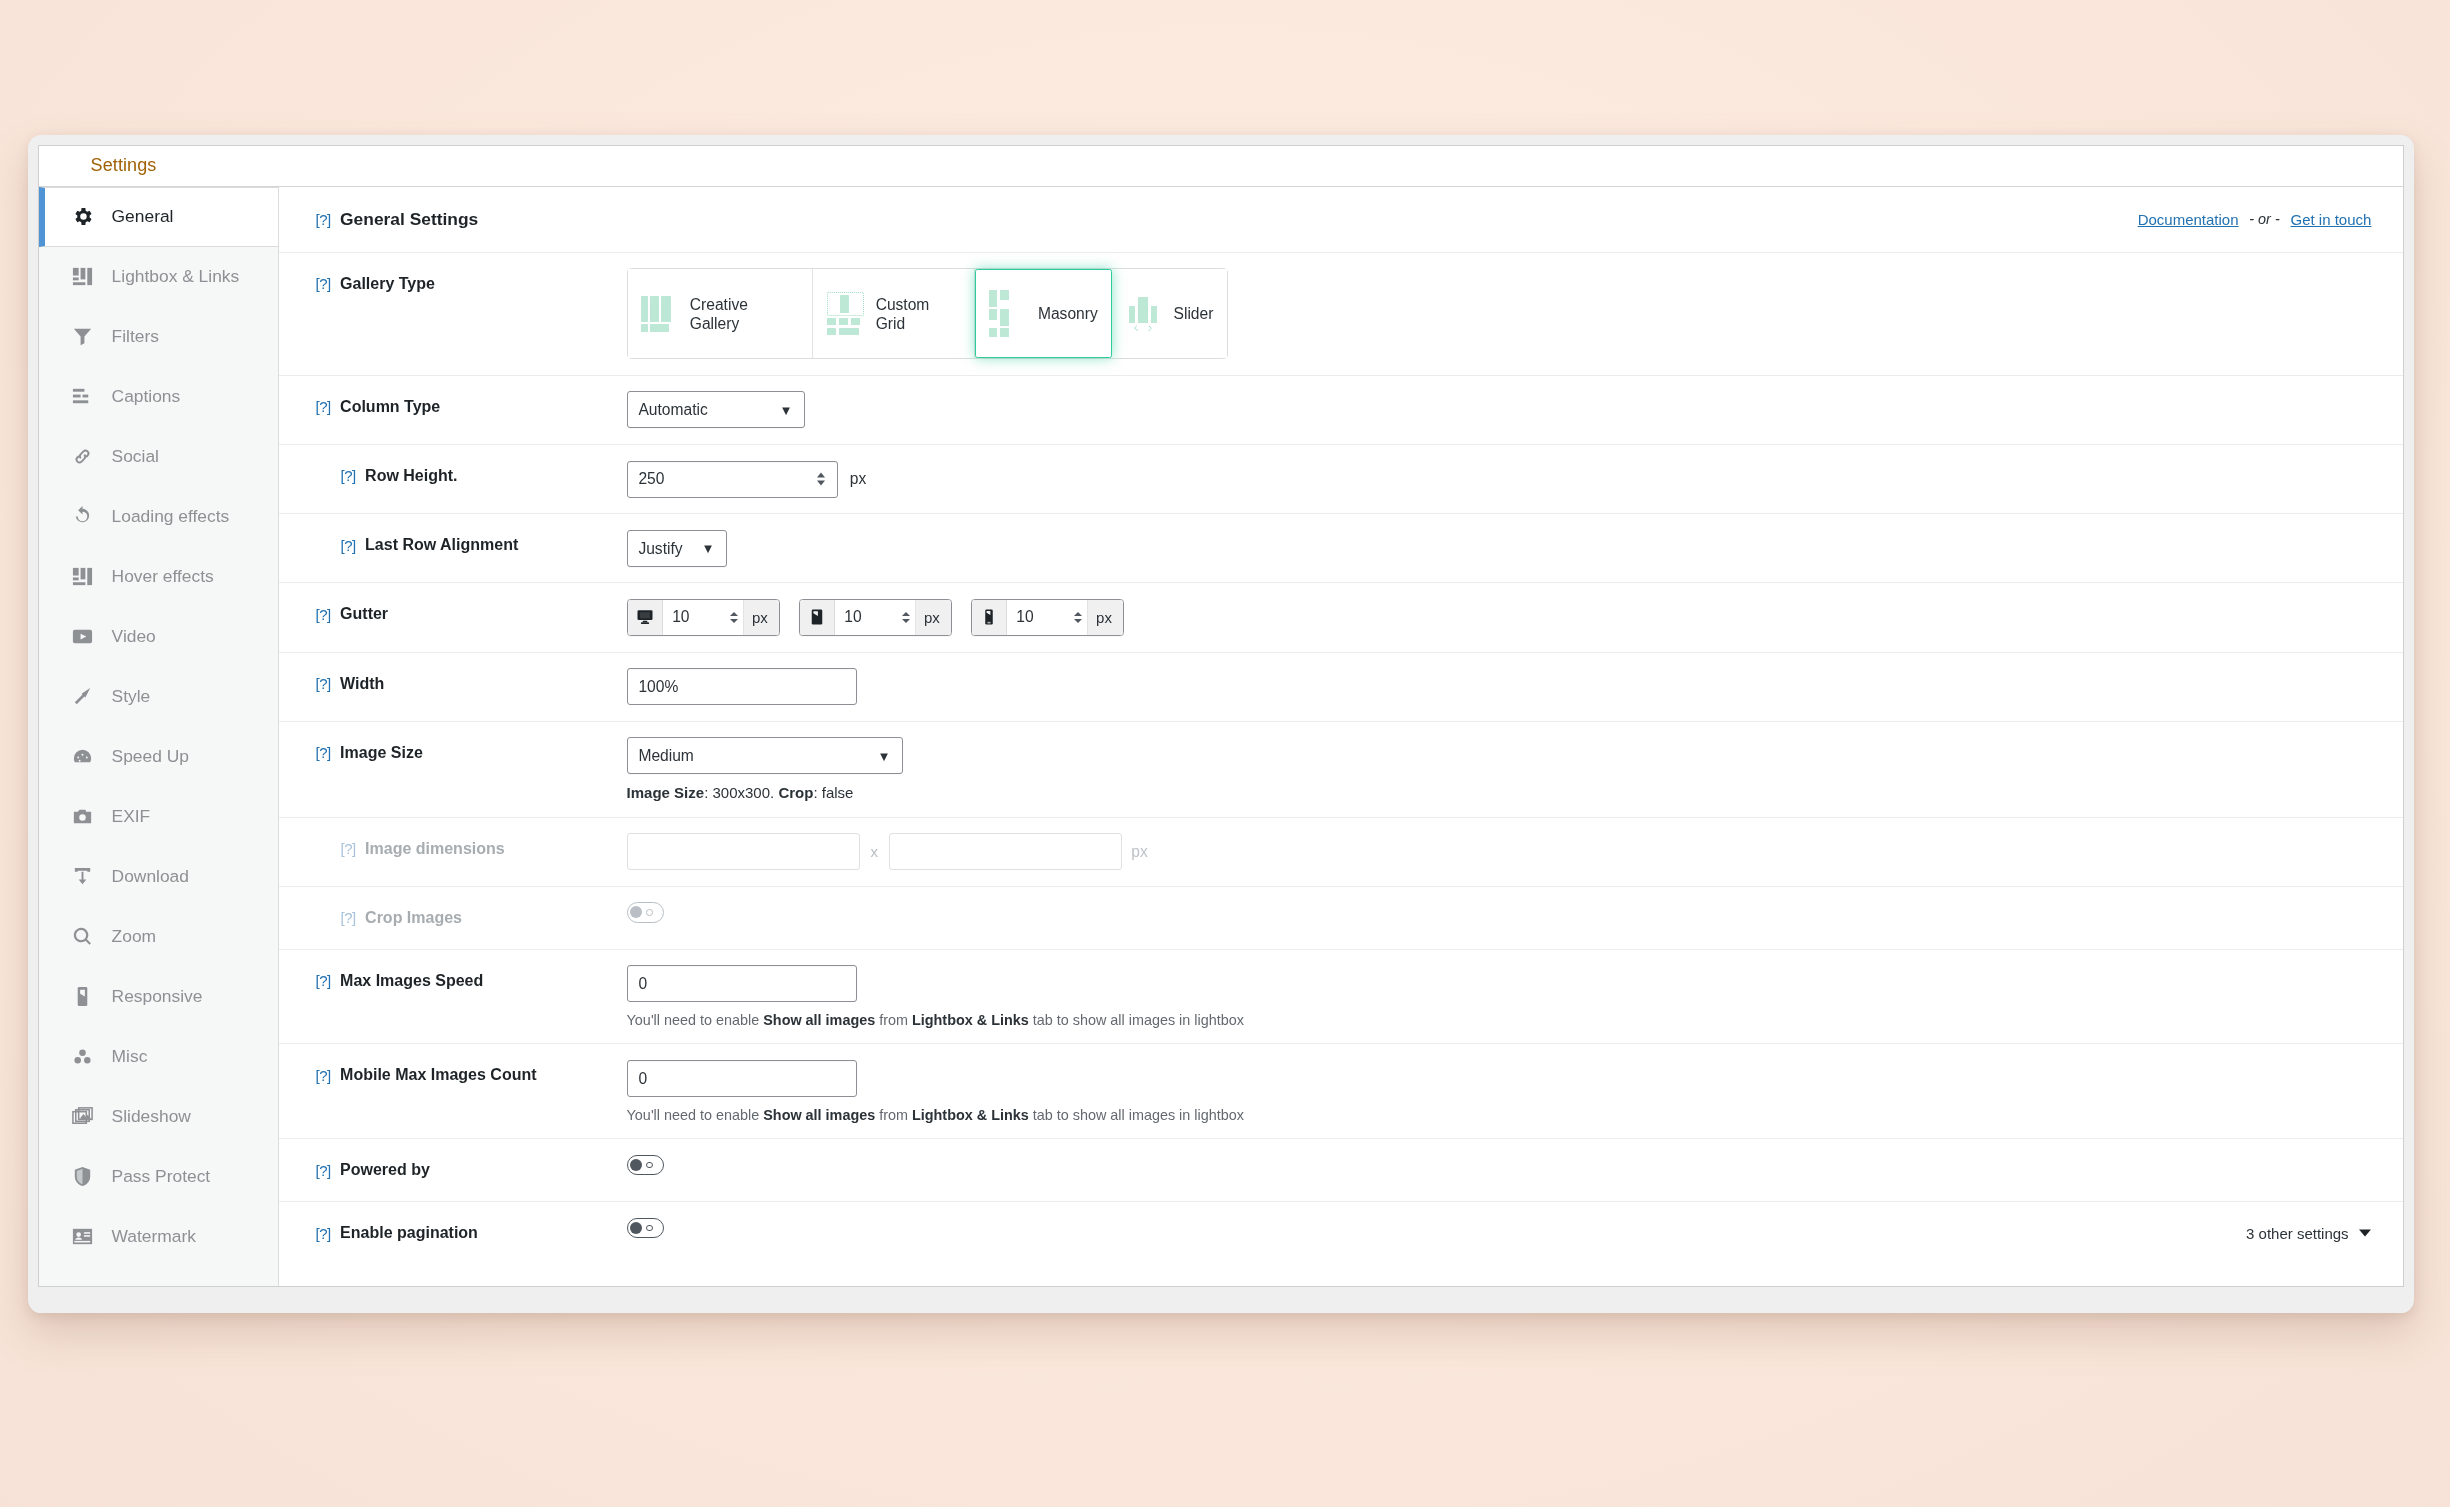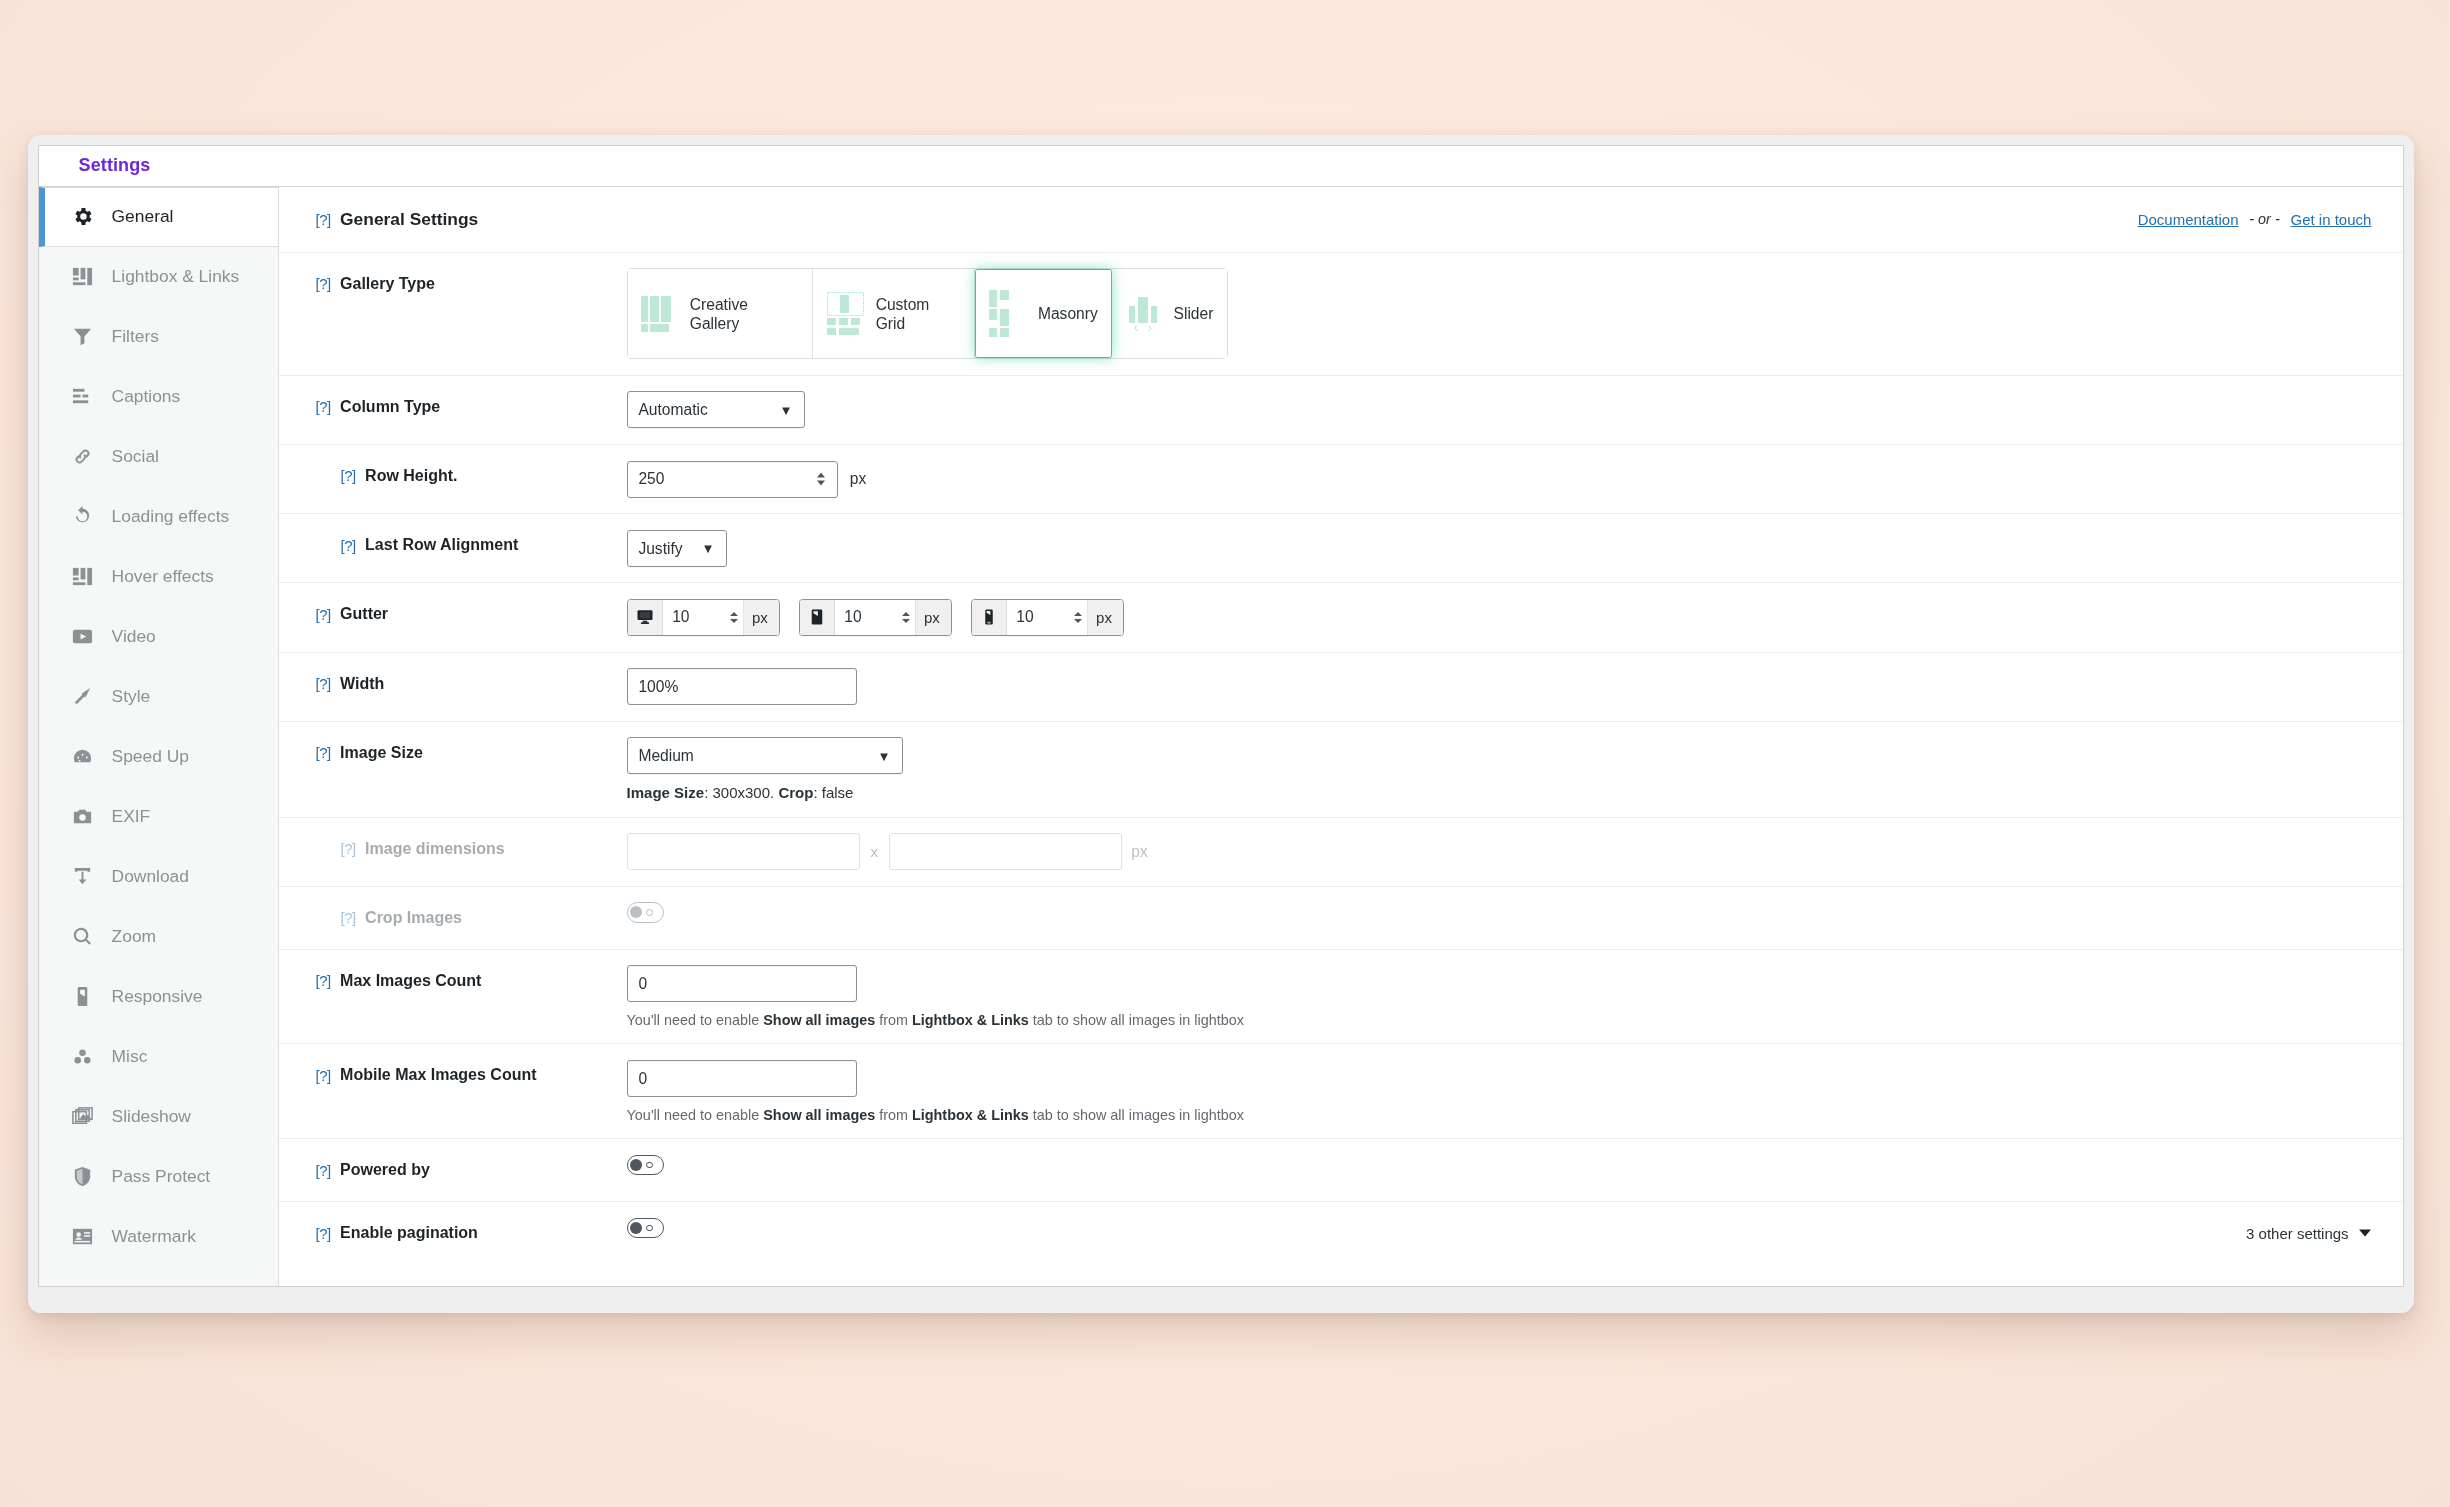--- a/index.html
+++ b/index.html
@@ -32,21 +32,21 @@
 
   
   #titlebar {
     height: 41px; flex: none;
     border-bottom: 0.6px solid #d4d4d4;
     display: flex; align-items: center;
     padding-left: 40px;
     background: #fff;
   }
   #titlebar .t {
-    font-size: 18px; font-weight: 700; color: #6d28d9; letter-spacing: 0.1px;
+    font-size: 18px; font-weight: 400; color: #a16207; letter-spacing: 0.1px; margin-left: 12px;
   }
 
   
   #split { flex: 1 1 auto; display: flex; min-height: 0; }
 
   
   #sidebar {
     width: 240px; flex: none;
     background: #f6f7f7;
     border-right: 0.6px solid #dcdcdc;
@@ -666,21 +666,21 @@
             <div class="toggle dim">
               <span class="knob"></span>
               <span class="o"></span>
             </div>
           </div>
         </div>
 
         <div class="row">
           <div class="lbl-col">
             <span class="qmark">[?]</span>
-            <span class="lbl">Max Images Count</span>
+            <span class="lbl">Max Images Speed</span>
           </div>
           <div class="ctl-col">
             <input class="txt w1" value="0" style="">
             <div class="hint">
               <span>You'll need to enable </span><b>Show all images</b><span> from </span><b>Lightbox &amp; Links</b><span> tab to show all images in lightbox</span>
             </div>
           </div>
         </div>
 
         <div class="row">

